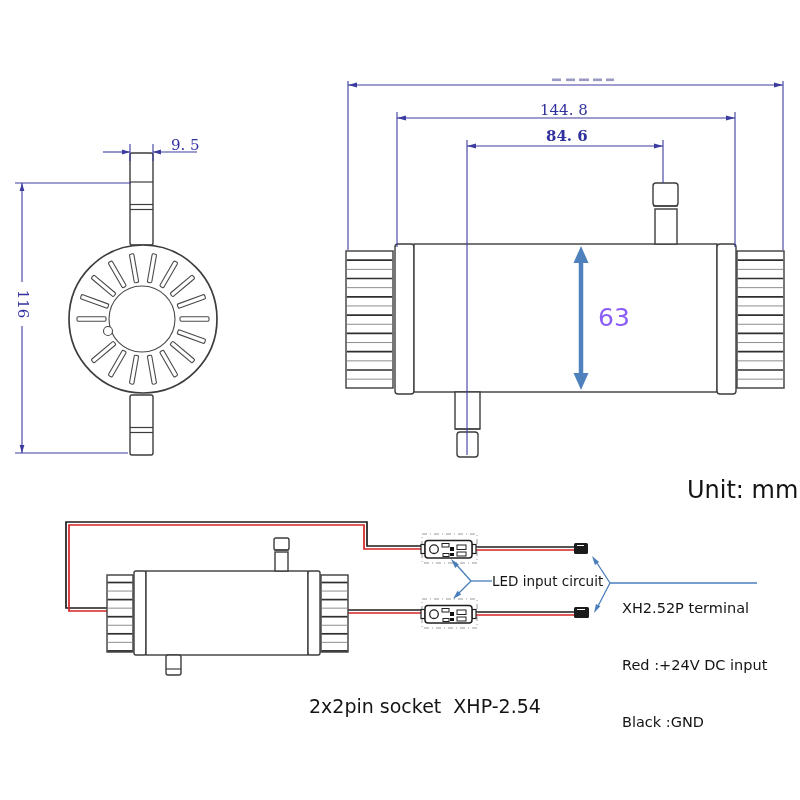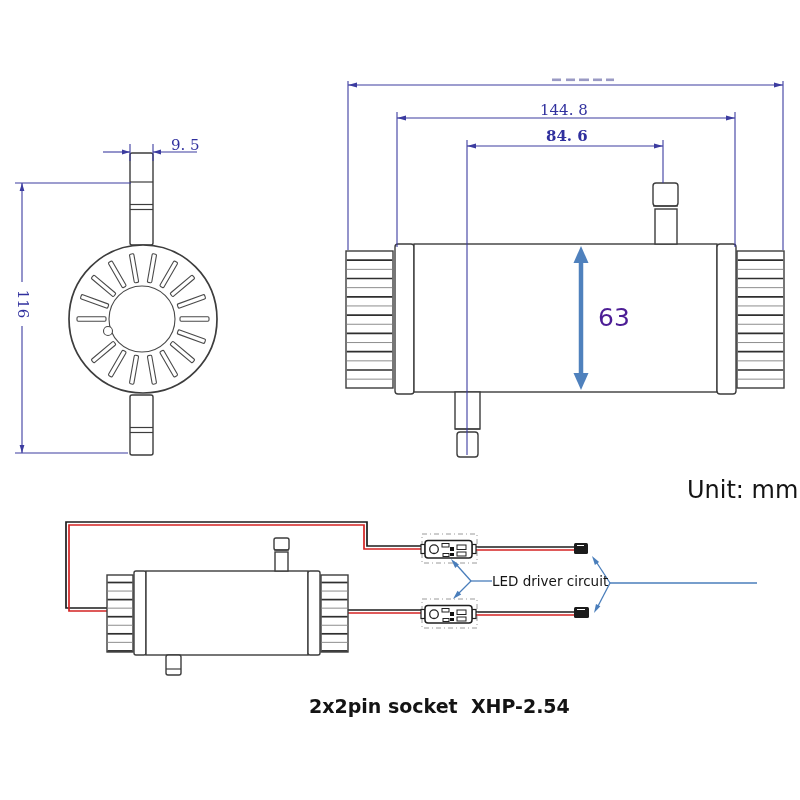--- a/index.html
+++ b/index.html
@@ -21,25 +21,25 @@
   .pale{stroke:#b9cce3;stroke-width:1.5;}
   .wb{stroke:#1d1d1d;stroke-width:1.7;fill:none;}
   .wr{stroke:#d42323;stroke-width:1.7;fill:none;}
   .dash{fill:none;stroke:#9a9a9a;stroke-width:1;stroke-dasharray:5 3 1 3;}
 
   
   .t{position:absolute;white-space:pre;color:#141414;}
   .dim-serif{font-family:"DejaVu Serif",serif;color:#30309e;font-size:15px;}
   .rot{transform:rotate(90deg);transform-origin:22px 9px;text-align:center;}
   .ctr{text-align:left;}
-  .big{font-family:"DejaVu Sans",sans-serif;font-size:25px;color:#4c1d95;}
+  .big{font-family:"DejaVu Sans",sans-serif;font-size:25px;color:#8b5cf6;}
   .unit{font-family:"DejaVu Sans",sans-serif;font-size:24px;}
   .small-label{font-family:"DejaVu Sans",sans-serif;font-size:13.5px;}
   .term{font-family:"DejaVu Sans",sans-serif;font-size:14.5px;line-height:19px;}
-  .caption{font-family:"DejaVu Sans",sans-serif;font-size:19px;font-weight:bold;}
+  .caption{font-family:"DejaVu Sans",sans-serif;font-size:19px;}
 </style>
 </head>
 <body>
 
 <div id="page">
 
   <svg id="line-art" width="800" height="800" viewBox="0 0 800 800">
 
     <g>
 
@@ -273,15 +273,20 @@
       </g>
     </g>
   </svg>
 
   <div class="t dim-serif" style="left:171px;top:136px;">9. 5</div>
   <div class="t dim-serif rot" style="left:1px;top:295px;width:44px;background:#fff;">116</div>
   <div class="t dim-serif ctr" style="left:540px;top:101px;width:60px;">144. 8</div>
   <div class="t dim-serif ctr" style="left:546px;top:127px;width:58px;font-weight:bold;">84. 6</div>
   <div class="t big ctr" style="left:598px;top:303px;width:40px;">63</div>
   <div class="t unit" style="left:687px;top:476px;">Unit: mm</div>
-  <div class="t small-label" style="left:492px;top:573px;">LED driver circuit</div>
+  <div class="t small-label" style="left:492px;top:573px;">LED input circuit</div>
+  <div class="t term" style="left:622px;top:561px;">
+    <div>XH2.52P terminal</div>
+    <div>Red :+24V DC input</div>
+    <div>Black :GND</div>
+  </div>
   <div class="t caption" style="left:309px;top:695px;">2x2pin socket  XHP-2.54</div>
 </div>
 
 </body></html>

